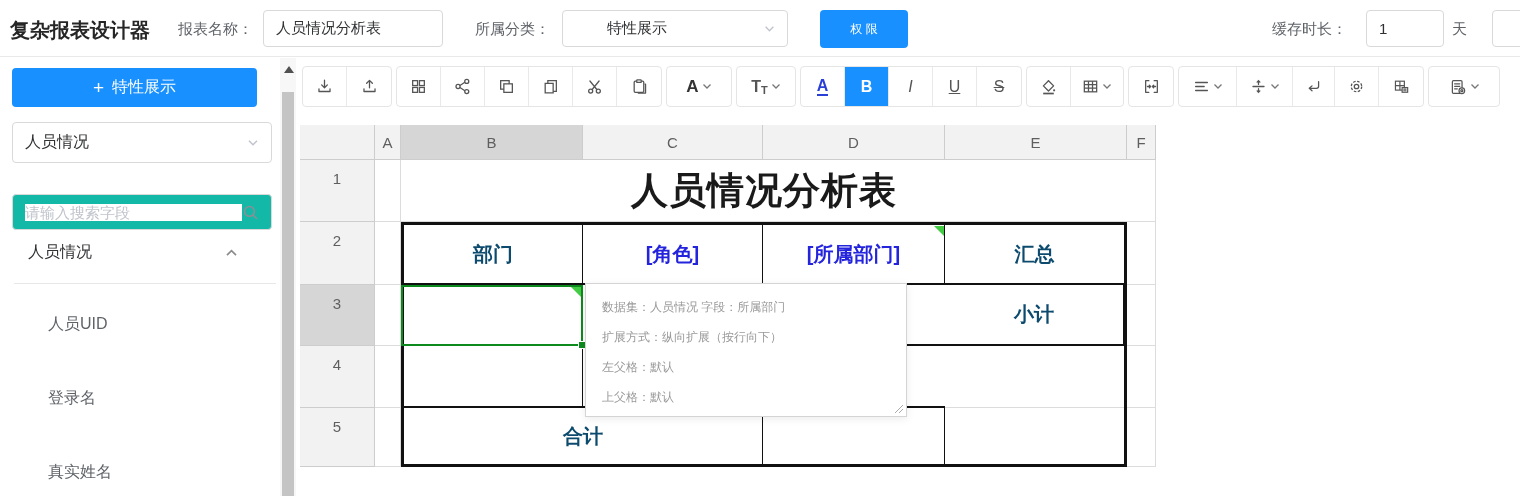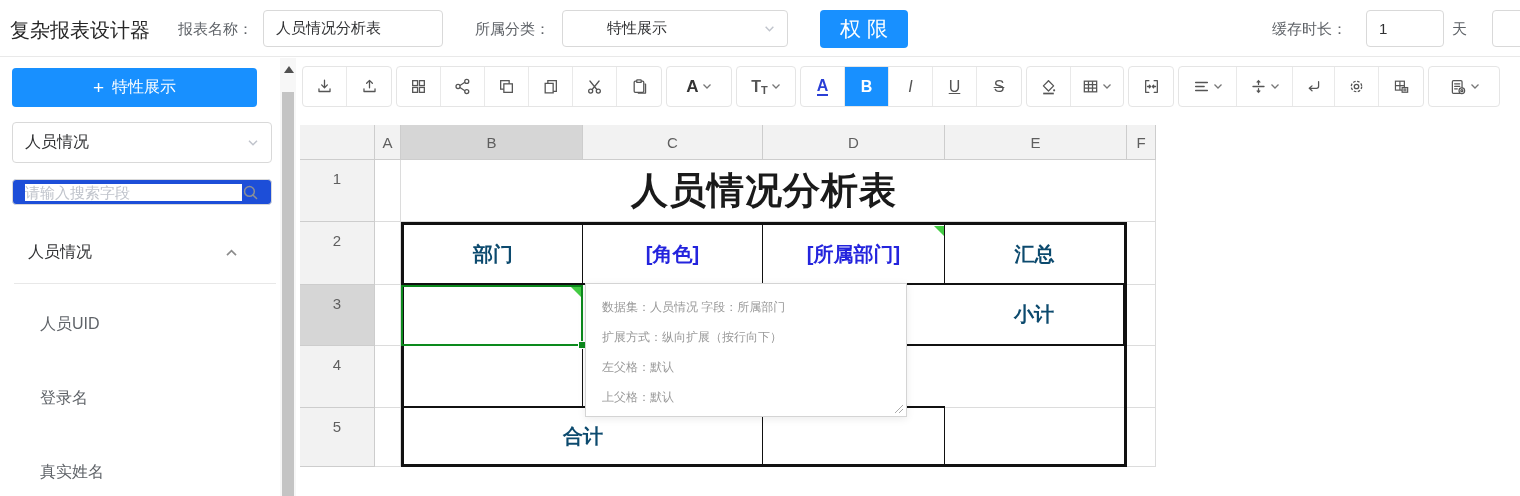--- a/index.html
+++ b/index.html
@@ -2,50 +2,50 @@
 <html><head>
 <meta charset="utf-8">
 <style>
   * { margin:0; padding:0; box-sizing:border-box; }
   html,body { width:1520px; height:496px; overflow:hidden; background:#fff;
     font-family:"Liberation Sans","DejaVu Sans",sans-serif; }
 
   
   .topbar { position:absolute; left:0; top:0; width:1520px; height:57px; background:#fff;
     border-bottom:1px solid #e9e9e9; }
-  .app-title { position:absolute; left:10px; top:17px; font-size:20px; font-weight:400; color:#262626; }
+  .app-title { position:absolute; left:10px; top:17px; font-size:20px; font-weight:700; color:#262626; }
   .tb-label { position:absolute; top:20px; font-size:15px; color:#5f6368; }
   .tb-input { position:absolute; top:10px; height:37px; border:1px solid #d9d9d9; border-radius:4px;
     font-size:15px; color:#303133; padding:0 12px; outline:none; background:#fff;
     font-family:"Liberation Sans","DejaVu Sans",sans-serif; }
   .tb-select { position:absolute; top:10px; height:37px; border:1px solid #d9d9d9; border-radius:4px;
     background:#fff; display:flex; align-items:center; justify-content:space-between; padding:0 12px;
     font-size:15px; color:#303133; cursor:pointer; }
   .btn-blue { position:absolute; background:#1890ff; color:#fff; border:none; border-radius:4px;
-    font-size:21px; cursor:pointer; font-family:"Liberation Sans","DejaVu Sans",sans-serif; }
+    font-size:12px; cursor:pointer; font-family:"Liberation Sans","DejaVu Sans",sans-serif; }
   .partial-btn { position:absolute; left:1492px; top:10px; width:60px; height:37px;
     border:1px solid #d9d9d9; border-radius:4px; background:#fff; }
 
   
   .sidebar { position:absolute; left:0; top:58px; width:298px; height:438px; background:#fff; }
   .add-btn { position:absolute; left:12px; top:10px; width:245px; height:39px; border-radius:4px;
     background:#1890ff; color:#fff; font-size:16px; border:none; display:flex; align-items:center;
     justify-content:center; gap:8px; cursor:pointer; }
   .sb-select { position:absolute; left:12px; top:64px; width:260px; height:41px; border:1px solid #d9d9d9;
     border-radius:4px; background:#fff; display:flex; align-items:center; justify-content:space-between;
     padding:0 12px; font-size:16px; color:#303133; cursor:pointer; }
-  .sb-search { position:absolute; left:12px; top:121px; width:260px; height:26px; border:1px solid #d9d9d9;
-    border-radius:4px; background:#1d4ed8; display:flex; align-items:center; padding:0 12px; }
+  .sb-search { position:absolute; left:12px; top:136px; width:260px; height:36px; border:1px solid #d9d9d9;
+    border-radius:4px; background:#14b8a6; display:flex; align-items:center; padding:0 12px; }
   .sb-search input { flex:1; border:none; outline:none; font-size:15px; color:#303133;
     font-family:"Liberation Sans","DejaVu Sans",sans-serif; }
   .sb-search input::placeholder { color:#c0c4cc; }
   .section-row { position:absolute; left:28px; top:184px; width:210px; display:flex;
     align-items:center; justify-content:space-between; font-size:16px; color:#303133; cursor:pointer; }
   .divider { position:absolute; left:14px; top:225px; width:262px; height:1px; background:#e8e8e8; }
-  .field-item { position:absolute; left:40px; font-size:16px; color:#5f6368; cursor:pointer; }
+  .field-item { position:absolute; left:48px; font-size:16px; color:#5f6368; cursor:pointer; }
 
   
   .sb-track { position:absolute; left:280px; top:0px; width:16px; height:438px; background:#f7f7f7; }
   .sb-up { position:absolute; left:284px; top:8px; width:0; height:0;
     border-left:5px solid transparent; border-right:5px solid transparent; border-bottom:7px solid #505050; }
   .sb-thumb { position:absolute; left:282px; top:34px; width:12px; height:404px; background:#c4c4c4; }
 
   
   .toolbar { position:absolute; left:302px; top:66px; display:flex; gap:4px; }
   .tgroup { display:flex; border:1px solid #e5e5e5; border-radius:4px; background:#fff; height:41px; }

